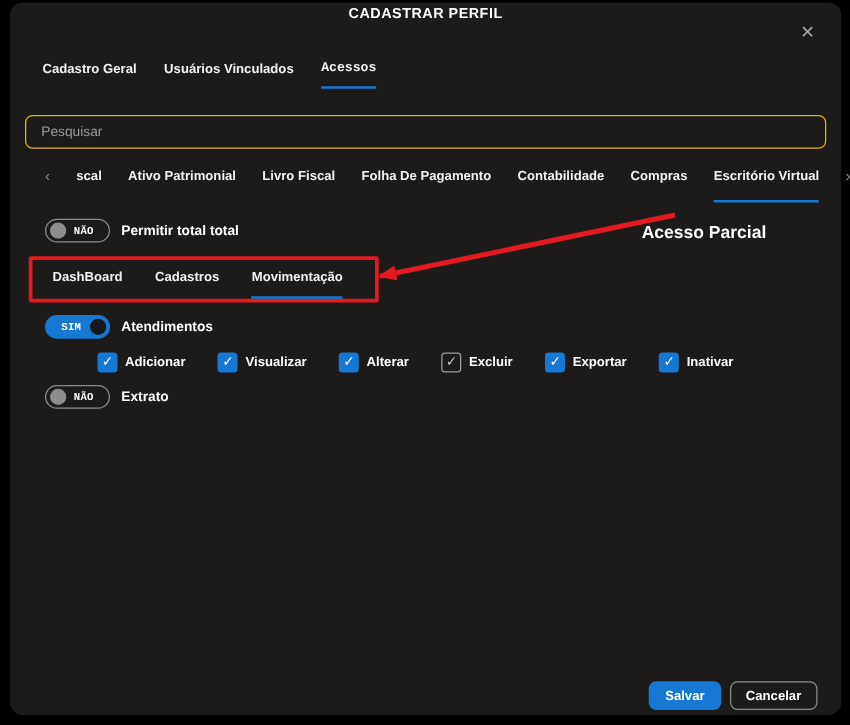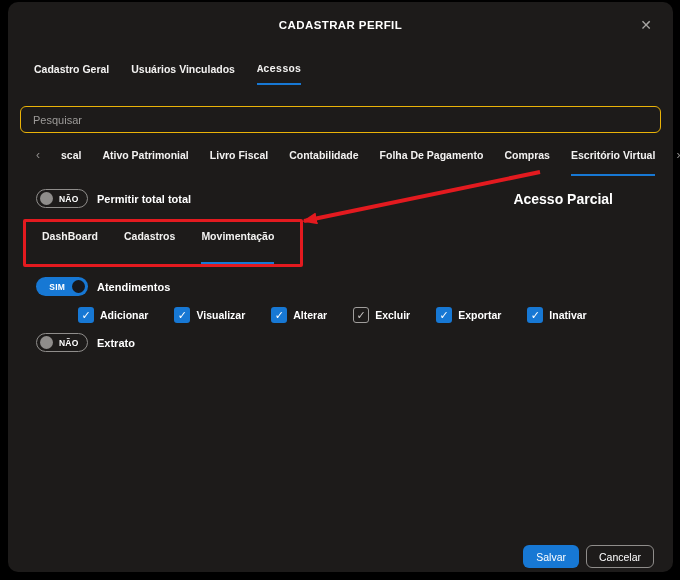--- a/index.html
+++ b/index.html
@@ -7,21 +7,21 @@
     width:680px;height:580px;background:#000;overflow:hidden;
     font-family:"Liberation Sans","DejaVu Sans",sans-serif;
     -webkit-font-smoothing:antialiased;
   }
   .stage{position:relative;width:680px;height:580px;background:#000;}
   .modal{
     position:absolute;left:8px;top:2px;right:7px;bottom:8px;
     background:#1d1b1a;border-radius:10px;padding:0 12px;box-sizing:border-box;
   }
   
-  .modal-header{position:relative;height:30px;padding-top:17px;}
+  .modal-header{position:relative;height:30px;padding-top:3px;}
   .modal-title{
     text-align:center;color:#fff;font-size:11.5px;font-weight:700;letter-spacing:.4px;
   }
   .close-btn{
     position:absolute;top:13px;right:5px;width:20px;height:20px;line-height:20px;
     text-align:center;color:#a8a6a4;font-size:14px;cursor:pointer;user-select:none;
   }
   
   .main-tabs{display:flex;gap:22px;margin:14px 0 0 14px;}
   .main-tab{
@@ -46,53 +46,53 @@
     padding-bottom:13px;border-bottom:2.5px solid transparent;cursor:pointer;
   }
   .module-tab.active{border-bottom-color:var(--accent);}
   
   .access-row{display:flex;align-items:center;margin:13px 16px 0 16px;}
   .access-row .mode-label{margin-left:auto;margin-right:32px;color:#fff;font-size:14px;font-weight:700;}
   
   .toggle{display:inline-flex;align-items:center;width:52px;height:19px;border-radius:10px;
           box-sizing:border-box;cursor:pointer;flex:none;}
   .toggle .knob{width:13px;height:13px;border-radius:50%;flex:none;}
-  .toggle .t-text{font-size:8.5px;font-weight:700;color:#fff;letter-spacing:.2px;}
+  .toggle .t-text{font-size:8.5px;font-weight:700;color:#fff;letter-spacing:.2px;font-family:Liberation Mono, monospace;}
   .toggle.off{border:1px solid #8f8d8b;background:transparent;justify-content:flex-start;padding:0 3px;}
   .toggle.off .knob{background:#8f8d8b;margin-right:6px;}
   .toggle.on{background:var(--accent);justify-content:flex-end;padding:0 3px;}
   .toggle.on .t-text{margin-right:7px;}
   .toggle.on .knob{background:#16181d;}
   .toggle-label{margin-left:9px;color:#fff;font-size:11px;font-weight:700;}
   
   .section-box{
     width:fit-content;margin:11px 0 0 3px;border:3px solid var(--danger);
     border-radius:2px;padding:8px 26px 0 16px;
   }
   .section-tabs{display:flex;gap:26px;}
   .section-tab{
-    color:#f3f2f1;font-size:10.5px;font-weight:600;padding-bottom:20px;
+    color:#f3f2f1;font-size:10.5px;font-weight:600;padding-bottom:9px;
     border-bottom:2.5px solid transparent;cursor:pointer;white-space:nowrap;
   }
   .section-tab.active{border-bottom-color:var(--accent);}
   
   .group-row{display:flex;align-items:center;margin:10px 16px 0 16px;text-align:center;}
   .perm-row{display:flex;align-items:center;gap:26px;margin:11px 0 0 58px;}
   .perm-item{display:flex;align-items:center;gap:6px;cursor:pointer;}
   .cb{
     width:16px;height:16px;border-radius:3px;box-sizing:border-box;flex:none;
     display:flex;align-items:center;justify-content:center;
     font-size:11px;line-height:16px;
   }
   .cb.filled{background:var(--accent);color:#fff;}
   .cb.outline{background:transparent;border:1px solid #a09e9c;color:#c8c6c4;}
   .perm-label{color:#fff;font-size:10.5px;font-weight:600;}
   
   .footer{position:absolute;right:19px;bottom:4px;display:flex;gap:7px;align-items:center;}
-  .btn{height:23px;border-radius:6px;font-size:10.5px;font-weight:400;
+  .btn{height:23px;border-radius:6px;font-size:10.5px;font-weight:700;
        display:flex;align-items:center;justify-content:center;cursor:pointer;box-sizing:border-box;}
   .btn-primary{background:var(--accent);color:#fff;padding:0 13px;border:none;}
   .btn-secondary{background:#1d1b1a;color:#fff;border:1px solid #8f8d8b;padding:0 12px;}
   
   .arrow-overlay{position:absolute;left:0;top:0;width:680px;height:580px;pointer-events:none;}
   :root{--accent:#1778d4;--danger:#e31a1f;}
 </style>
 </head>
 <body>
 
@@ -112,22 +112,22 @@
 
     <div class="search-wrap">
       <input class="search-input" type="text" placeholder="Pesquisar" style="">
     </div>
 
     <div class="module-tabs">
       <span class="chev">‹</span>
       <span class="module-tab">scal</span>
       <span class="module-tab">Ativo Patrimonial</span>
       <span class="module-tab">Livro Fiscal</span>
+      <span class="module-tab">Folha De Pagamento</span>
       <span class="module-tab">Contabilidade</span>
-      <span class="module-tab">Folha De Pagamento</span>
       <span class="module-tab">Compras</span>
       <span class="module-tab active">Escritório Virtual</span>
       <span class="chev">›</span>
     </div>
 
     <div class="access-row">
       <div class="toggle off">
         <span class="knob"></span>
         <span class="t-text">NÃO</span>
       </div>

